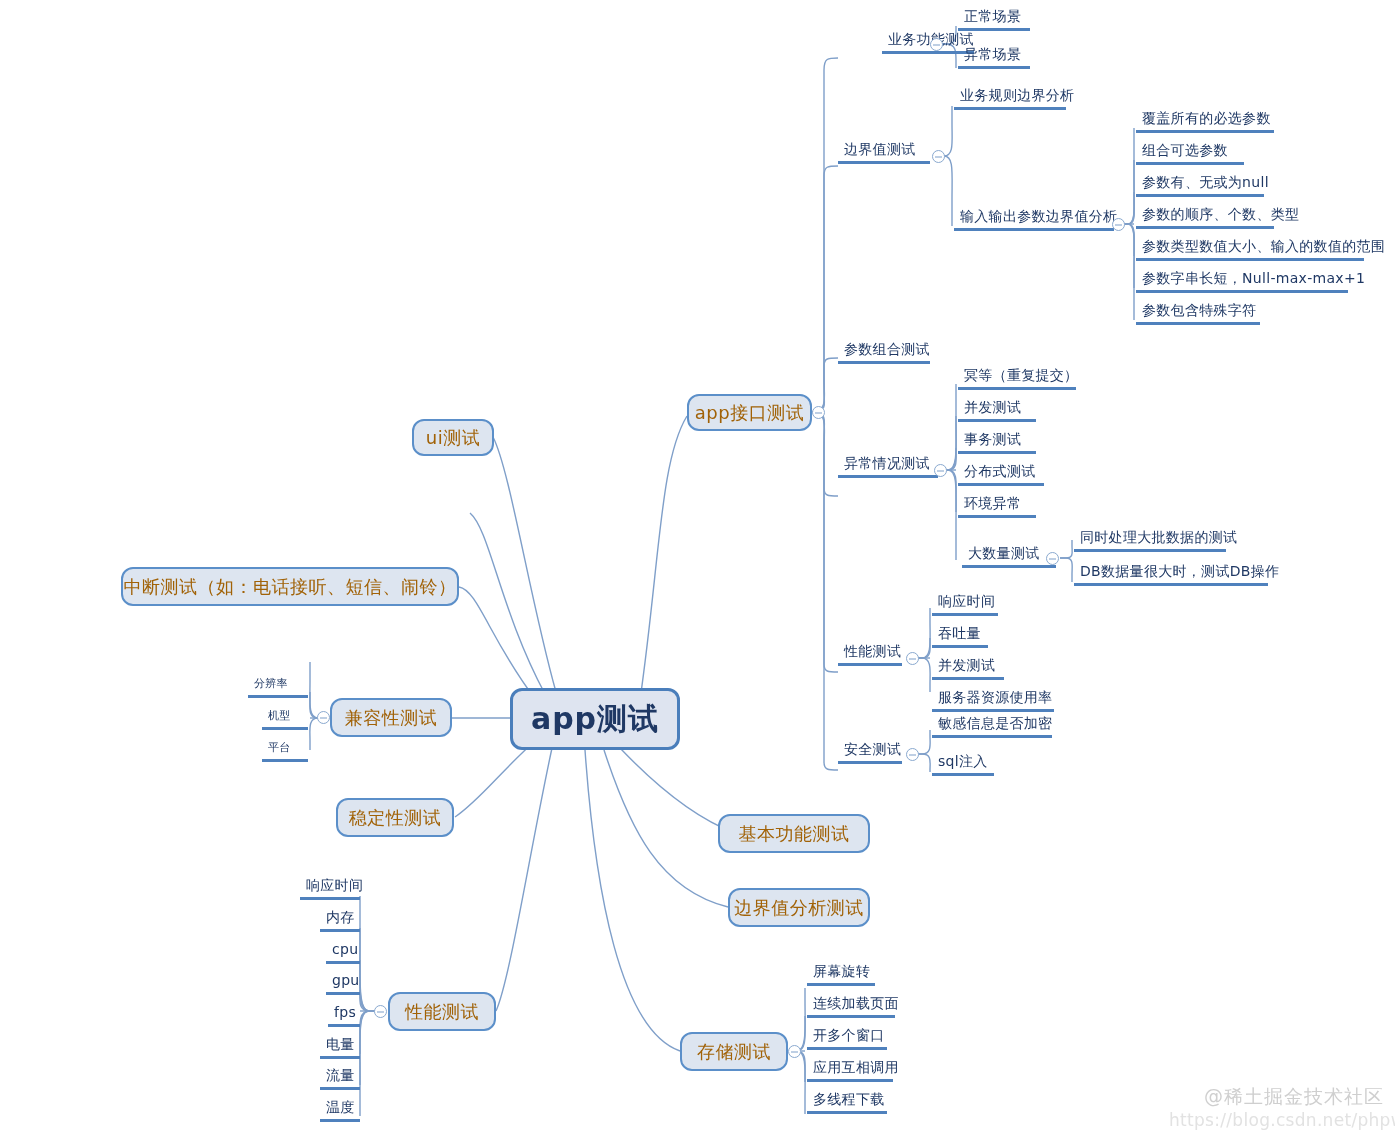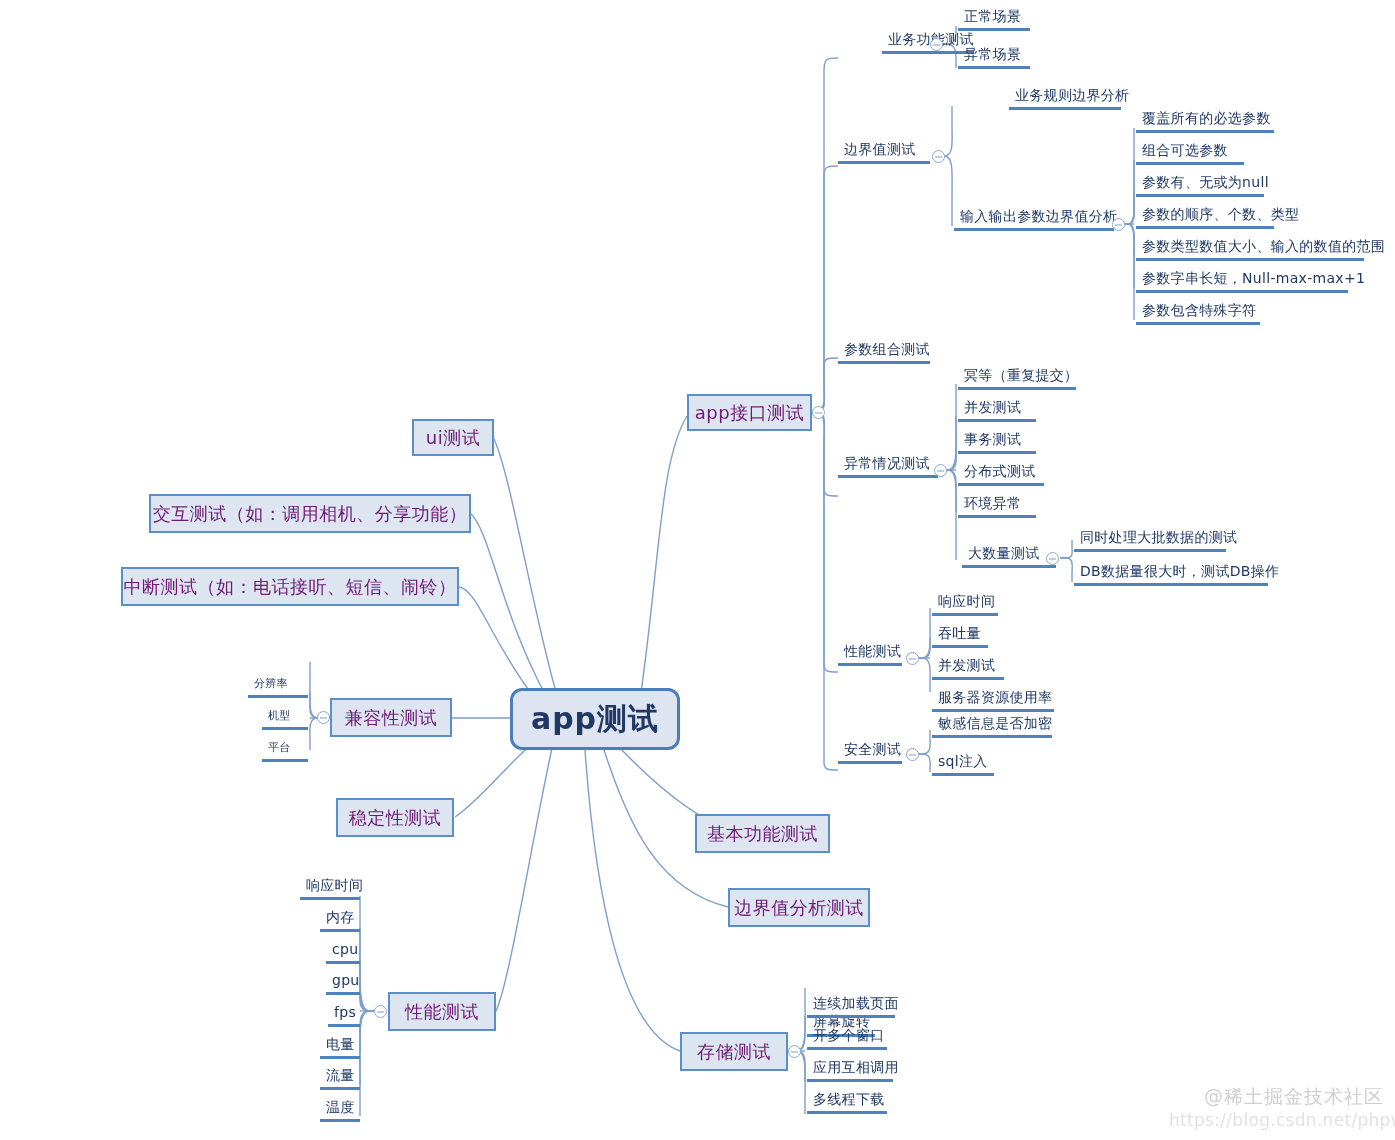--- a/index.html
+++ b/index.html
@@ -17,22 +17,22 @@
   svg.links{
     position:absolute;left:0;top:0;width:1395px;height:1140px;
     pointer-events:none;
   }
   
   .node-box{
     position:absolute;
     box-sizing:border-box;
     background:#dde5f0;
     border:2px solid #5b8fc9;
-    border-radius:0;
-    color:#701a75;
+    border-radius:12px;
+    color:#a16207;
     display:flex;align-items:center;justify-content:center;
     white-space:nowrap;
     letter-spacing:.5px;
   }
   .node-box.center{
     background:#dee4f0;
     border:3px solid #4a7ebb;
     border-radius:12px;
     font-weight:bold;
     font-size:30px;
@@ -205,21 +205,21 @@
   <div class="node-box lvl1" style="left:687px;top:394px;width:125px;height:37px;">app接口测试</div>
   <div class="toggle" style="left:812px;top:406px;"></div>
 
   <div class="leaf sz14" style="left:838px;top:30px;width:92px;margin-left:44px;">业务功能测试</div>
   <div class="toggle" style="left:930px;top:38px;"></div>
   <div class="leaf sz14" style="left:958px;top:7px;width:72px;">正常场景</div>
   <div class="leaf sz14" style="left:958px;top:45px;width:72px;">异常场景</div>
 
   <div class="leaf sz14" style="left:838px;top:140px;width:92px;">边界值测试</div>
   <div class="toggle" style="left:932px;top:150px;"></div>
-  <div class="leaf sz14" style="left:1009px;top:86px;width:112px;">业务规则边界分析</div>
+  <div class="leaf sz14" style="left:954px;top:86px;width:112px;">业务规则边界分析</div>
   <div class="leaf sz14" style="left:954px;top:207px;width:160px;">输入输出参数边界值分析</div>
   <div class="toggle" style="left:1112px;top:218px;"></div>
 
   <div class="leaf sz14" style="left:1136px;top:109px;width:138px;">覆盖所有的必选参数</div>
   <div class="leaf sz14" style="left:1136px;top:141px;width:108px;">组合可选参数</div>
   <div class="leaf sz14" style="left:1136px;top:173px;width:128px;">参数有、无或为null</div>
   <div class="leaf sz14" style="left:1136px;top:205px;width:138px;">参数的顺序、个数、类型</div>
   <div class="leaf sz14" style="left:1136px;top:237px;width:228px;">参数类型数值大小、输入的数值的范围</div>
   <div class="leaf sz14" style="left:1136px;top:269px;width:212px;">参数字串长短，Null-max-max+1</div>
   <div class="leaf sz14" style="left:1136px;top:301px;width:124px;">参数包含特殊字符</div>
@@ -245,21 +245,20 @@
   <div class="leaf sz14" style="left:932px;top:656px;width:72px;">并发测试</div>
   <div class="leaf sz14" style="left:932px;top:688px;width:122px;">服务器资源使用率</div>
 
   <div class="leaf sz14" style="left:838px;top:740px;width:64px;">安全测试</div>
   <div class="toggle" style="left:906px;top:748px;"></div>
   <div class="leaf sz14" style="left:932px;top:714px;width:120px;">敏感信息是否加密</div>
   <div class="leaf sz14" style="left:932px;top:752px;width:62px;">sql注入</div>
 
   <div class="node-box lvl1" style="left:412px;top:419px;width:82px;height:37px;">ui测试</div>
 
-  <div class="node-box lvl1" style="left:149px;top:494px;width:322px;height:39px;">交互测试（如：调用相机、分享功能）</div>
 
   <div class="node-box lvl1" style="left:121px;top:567px;width:338px;height:39px;">中断测试（如：电话接听、短信、闹铃）</div>
 
   <div class="node-box lvl1" style="left:330px;top:698px;width:122px;height:39px;">兼容性测试</div>
   <div class="toggle" style="left:317px;top:711px;"></div>
   <div class="leaf sz13" style="left:248px;top:675px;width:60px;">分辨率</div>
   <div class="leaf sz13" style="left:262px;top:707px;width:46px;">机型</div>
   <div class="leaf sz13" style="left:262px;top:739px;width:46px;">平台</div>
 
   <div class="node-box lvl1" style="left:336px;top:798px;width:118px;height:39px;">稳定性测试</div>
@@ -268,27 +267,27 @@
   <div class="toggle" style="left:374px;top:1005px;"></div>
   <div class="leaf sz14" style="left:300px;top:876px;width:60px;">响应时间</div>
   <div class="leaf sz14" style="left:320px;top:908px;width:40px;">内存</div>
   <div class="leaf sz14" style="left:326px;top:940px;width:34px;">cpu</div>
   <div class="leaf sz14" style="left:326px;top:971px;width:34px;">gpu</div>
   <div class="leaf sz14" style="left:328px;top:1003px;width:32px;">fps</div>
   <div class="leaf sz14" style="left:320px;top:1035px;width:40px;">电量</div>
   <div class="leaf sz14" style="left:320px;top:1066px;width:40px;">流量</div>
   <div class="leaf sz14" style="left:320px;top:1098px;width:40px;">温度</div>
 
-  <div class="node-box lvl1" style="left:695px;top:814px;width:135px;height:39px;">基本功能测试</div>
+  <div class="node-box lvl1" style="left:718px;top:814px;width:152px;height:39px;">基本功能测试</div>
 
   <div class="node-box lvl1" style="left:728px;top:888px;width:142px;height:39px;">边界值分析测试</div>
 
   <div class="node-box lvl1" style="left:680px;top:1032px;width:108px;height:39px;">存储测试</div>
   <div class="toggle" style="left:788px;top:1045px;"></div>
-  <div class="leaf sz14" style="left:807px;top:1013px;width:68px;font-family:Liberation Mono, monospace;">屏幕旋转</div>
+  <div class="leaf sz14" style="left:807px;top:962px;width:68px;">屏幕旋转</div>
   <div class="leaf sz14" style="left:807px;top:994px;width:88px;">连续加载页面</div>
   <div class="leaf sz14" style="left:807px;top:1026px;width:80px;">开多个窗口</div>
   <div class="leaf sz14" style="left:807px;top:1058px;width:86px;">应用互相调用</div>
   <div class="leaf sz14" style="left:807px;top:1090px;width:80px;">多线程下载</div>
 
   <div class="wm1" style="left:1204px;top:1084px;">@稀土掘金技术社区</div>
   <div class="wm2" style="left:1169px;top:1110px;">https://blog.csdn.net/phpwechat</div>
 
 </div>
 

